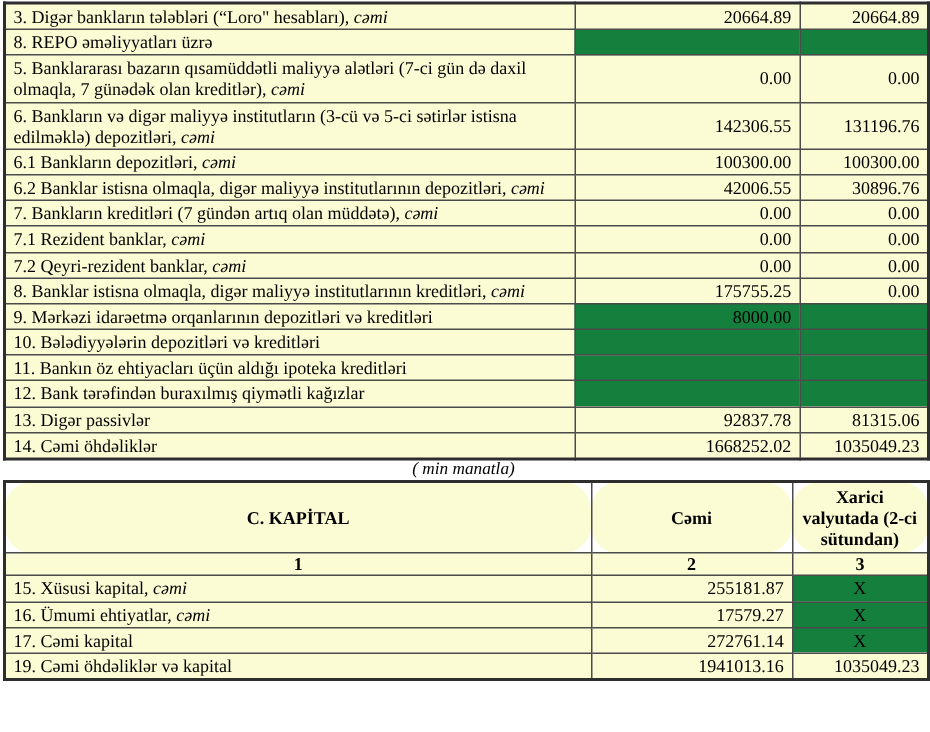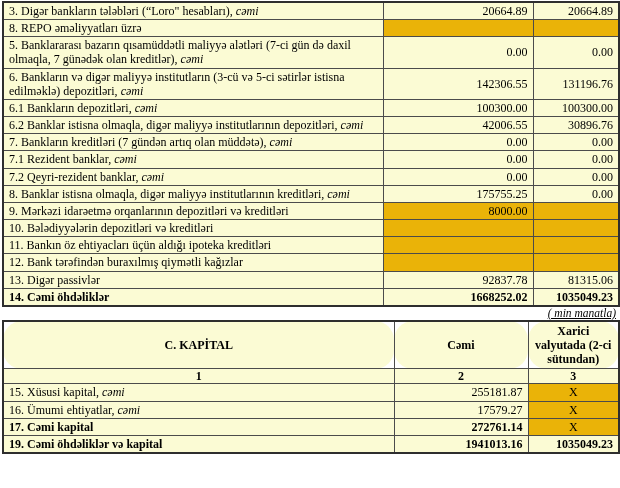--- a/index.html
+++ b/index.html
@@ -2,28 +2,28 @@
 <html><head>
 <meta charset="utf-8">
 <style>
   html,body{margin:0;padding:0;background:#ffffff;}
   body{width:620px;font-family:"Liberation Serif","DejaVu Serif",serif;color:#000;}
   .page{padding:1px 2px 8px 2px;}
   table{border-collapse:collapse;table-layout:fixed;width:616px;border:2px solid #2e2e2e;}
   td{border:1px solid #4b4b4b;padding:1px 5px;font-size:12px;line-height:1.18;
      vertical-align:middle;background:#FBFBD4;word-wrap:break-word;}
   td.num{text-align:right;}
-  td.white{background:#eab308;}
+  td.white{background:#15803d;}
   td.ctr{text-align:center;}
-  tr.bold td{font-weight:bold;}
+  tr.bold td{font-weight:normal;}
   .nw{font-weight:normal !important;}
   i.sfx{font-style:italic;}
   .section-title{text-align:center;font-weight:bold;font-size:14px;
      letter-spacing:0.5px;margin:11px 0 1px 0;}
-  .note{text-align:right;font-style:italic;font-size:11.5px;margin:0 2px 1px 0;text-decoration:underline;}
+  .note{text-align:center;font-style:italic;font-size:11.5px;margin:0 2px 1px 0;}
   table.cap td.hdr{text-align:center;font-weight:bold;padding:2px 3px;border-radius:19px;}
   table.cap tr.numrow td{font-weight:bold;text-align:center;padding:0 3px;}
 </style>
 </head>
 <body>
 
 <div class="page">
 
   <table class="liab">
     <colgroup>

